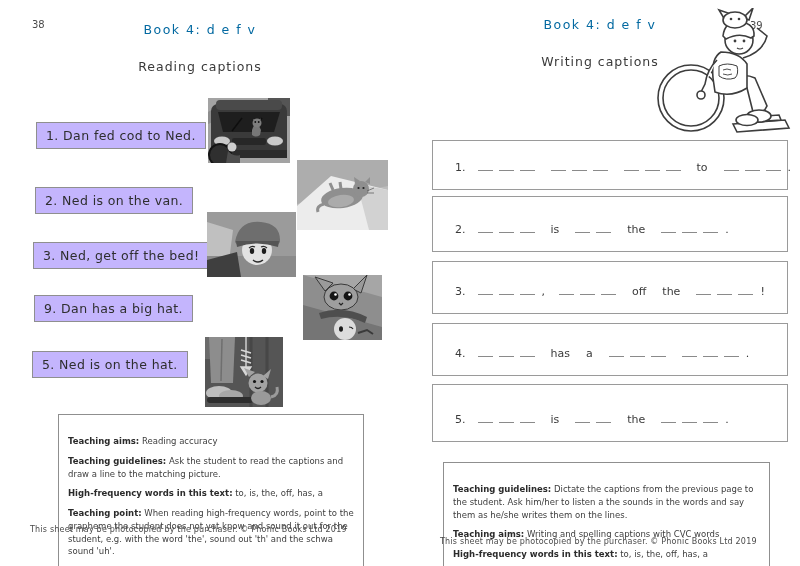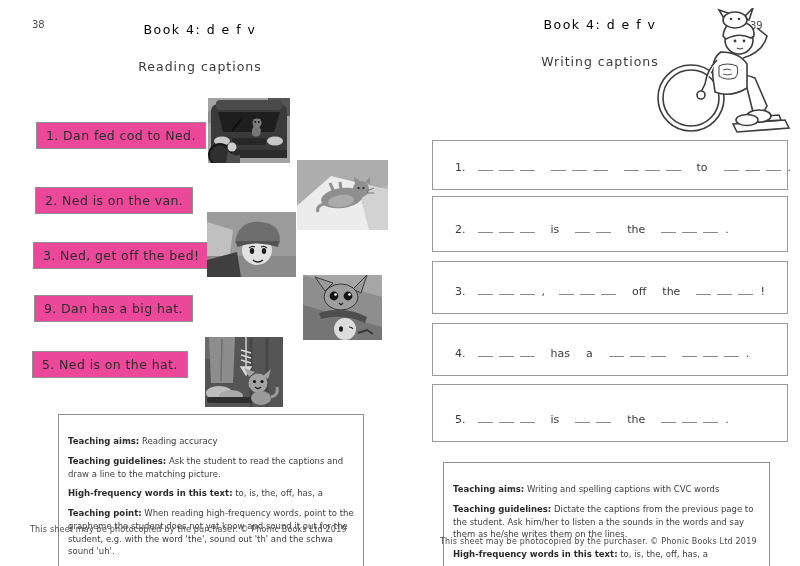--- a/index.html
+++ b/index.html
@@ -1,22 +1,22 @@
 <!DOCTYPE html>
 <html><head>
 <meta charset="utf-8">
 <style>
   html,body{margin:0;padding:0;background:#fff;}
   .spread{position:relative;width:800px;height:566px;background:#fff;overflow:hidden;
           font-family:"DejaVu Sans",sans-serif;color:#3c3c3c;}
   .pagenum{position:absolute;font-size:10px;color:#4a4a4a;}
   .titleblock{position:absolute;text-align:center;}
-  .ptitle{font-size:12.5px;letter-spacing:1.5px;color:#000000;}
+  .ptitle{font-size:12.5px;letter-spacing:1.5px;color:#0369a1;}
   .psub{font-size:12.5px;letter-spacing:1px;color:#3a3a3a;margin-top:22px;}
-  .caption{position:absolute;border:1px solid #8f8f8f;background:#ec4899;padding:5px 9px;
+  .caption{position:absolute;border:1px solid #8f8f8f;background:#c4b5fd;padding:5px 9px;
            font-size:12.5px;letter-spacing:.4px;white-space:nowrap;color:#2e2e2e;}
   .pic{position:absolute;overflow:hidden;}
   .pic svg{display:block;}
   .tbox{position:absolute;border:1px solid #8f8f8f;padding:20px 9px;box-sizing:border-box;background:#fff;}
   .tbox p{margin:0 0 7px 0;font-size:8.5px;line-height:1.5;color:#3d3d3d;}
   .tbox p:last-child{margin-bottom:0;}
   .tbox b{color:#2b2b2b;}
   .footer{position:absolute;font-size:8px;color:#4a4a4a;letter-spacing:.2px;}
   .wbox{position:absolute;left:432px;width:356px;border:1px solid #9a9a9a;background:#fff;box-sizing:border-box;}
   .wline{position:absolute;left:22px;bottom:14px;right:8px;display:flex;align-items:baseline;flex-wrap:nowrap;}
@@ -277,20 +277,20 @@
         <span class="bgroup"><span class="blank"></span><span class="blank"></span><span class="blank"></span></span>
         <span class="wword">is</span>
         <span class="bgroup"><span class="blank"></span><span class="blank"></span></span>
         <span class="wword">the</span>
         <span class="bgroup"><span class="blank"></span><span class="blank"></span><span class="blank"></span></span>
         <span class="wpunct">.</span>
       </div>
   </div>
 
   <div class="tbox" style="left:443px;top:462px;width:327px;">
+    <p><b>Teaching guidelines:</b> <span>Dictate the captions from the previous page to the student.  Ask him/her to listen a the sounds in the words and say them as he/she writes them on the lines.</span></p>
     <p><b>Teaching aims:</b> <span>Writing and spelling captions with CVC words</span></p>
-    <p><b>Teaching guidelines:</b> <span>Dictate the captions from the previous page to the student.  Ask him/her to listen a the sounds in the words and say them as he/she writes them on the lines.</span></p>
     <p><b>High-frequency words in this text:</b> <span>to, is, the, off, has, a</span></p>
   </div>
 
   <div class="footer" style="left:440px;top:537px;width:335px;">This sheet may be photocopied by the purchaser.  © Phonic Books Ltd 2019</div>
 
 </div>
 
 </body></html>

